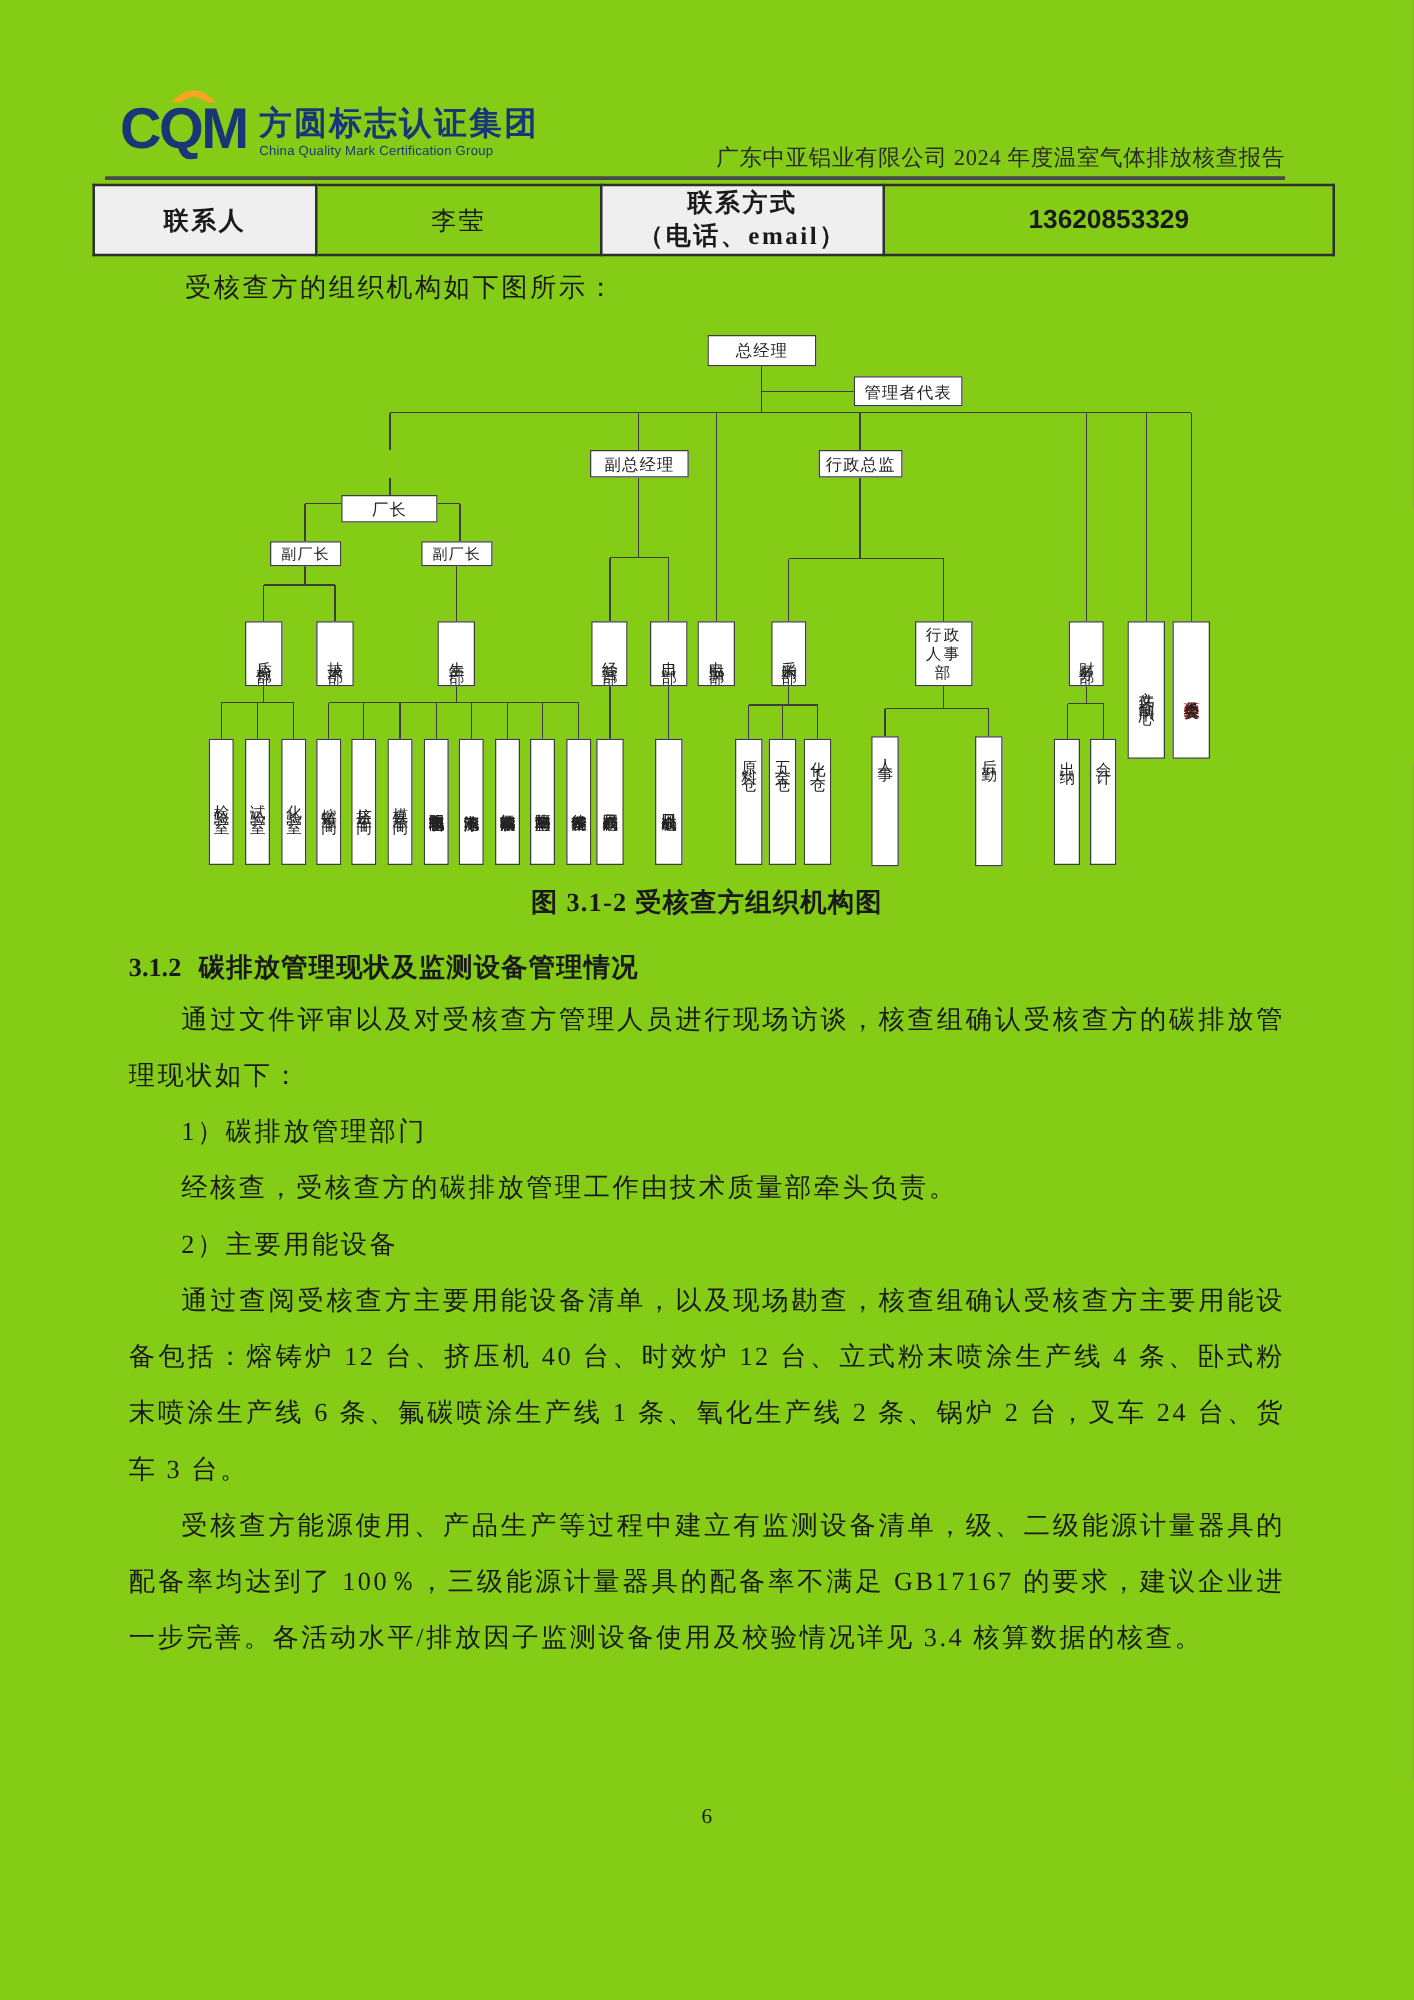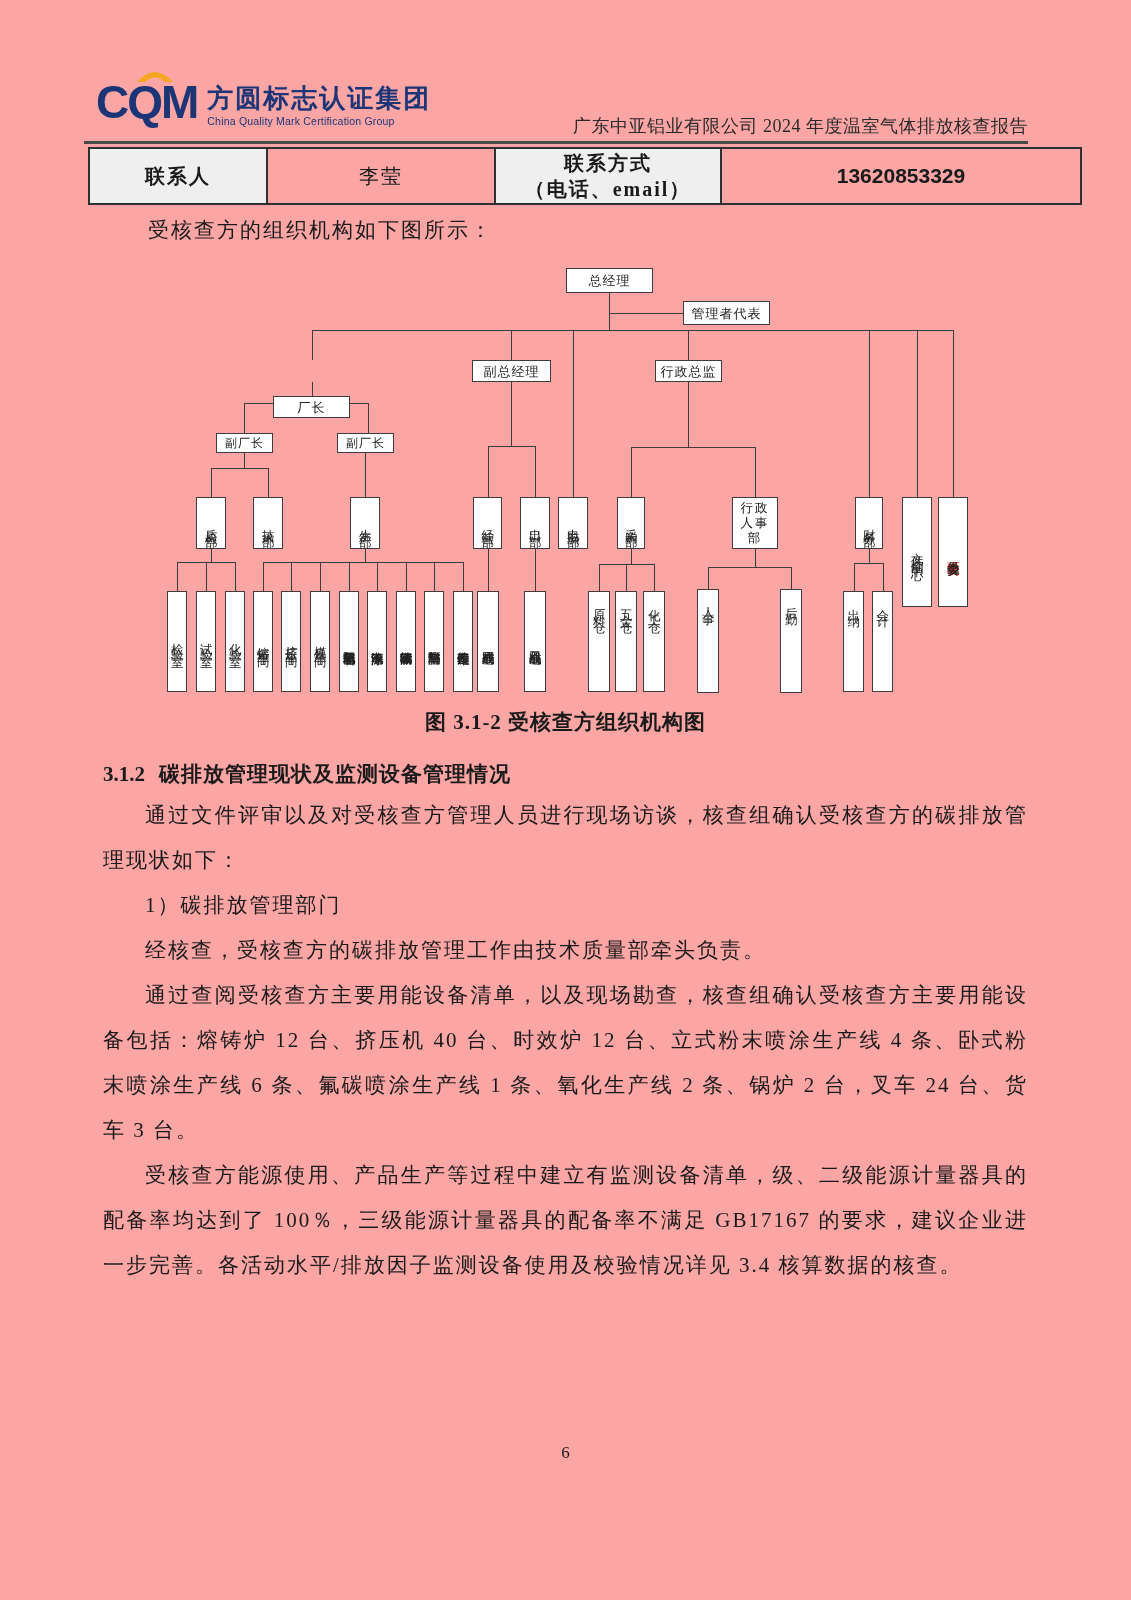--- a/index.html
+++ b/index.html
@@ -2,39 +2,39 @@
 <html><head>
 <meta charset="utf-8">
 <style>
   * { margin: 0; padding: 0; box-sizing: border-box; }
   html, body { background: #888; }
   .page {
     position: relative;
     width: 1131px;
     height: 1600px;
     margin: 0 auto;
-    background: #fca5a5;
+    background: #84cc16;
     font-family: "Liberation Serif", "DejaVu Serif", serif;
     color: #1a1a1a;
     overflow: hidden;
   }
 
   
   .logo-row { position: absolute; left: 96px; top: 76px; display: flex; align-items: flex-start; }
   .cqm-mark { position: relative; font-family: "Liberation Sans", sans-serif; font-weight: 900;
               font-size: 46px; line-height: 52px; letter-spacing: -2px; color: #1b3576; }
   .cqm-arc { position: absolute; left: 38px; top: -8px; width: 42px; height: 16px; }
   .brand-block { margin-left: 10px; padding-top: 8px; font-family: "Liberation Sans", sans-serif; }
   .brand-cn { color: #1b3576; font-weight: bold; font-size: 26px; line-height: 28px; letter-spacing: 2px; }
   .brand-en { color: #1b3576; font-size: 10.5px; letter-spacing: 0.2px; margin-top: 3px; }
   .report-title { position: absolute; right: 103px; top: 114px; font-size: 18px; letter-spacing: 0.5px; color: #2a2a2a; }
   .header-rule { position: absolute; left: 84px; top: 141px; width: 944px; height: 3px; background: #4a4a4a; }
 
   
-  .contact-table { position: absolute; left: 88px; top: 147px; width: 944px; height: 58px;
+  .contact-table { position: absolute; left: 74px; top: 147px; width: 944px; height: 58px;
                    border-collapse: collapse; table-layout: fixed; }
   .contact-table td { border: 2px solid #2f2f2f; text-align: center; vertical-align: middle;
                       font-size: 20px; letter-spacing: 2px; }
   .contact-table td.shaded { background: #efefef; font-weight: bold; }
   .contact-table .c1 { width: 178px; }
   .contact-table .c2 { width: 228px; }
   .contact-table .c3 { width: 226px; }
   .contact-table .c4 { width: 360px; margin-left: 10px; }
   .cell-twolines { line-height: 26px; font-size: 19px; }
   .phone { font-family: "Liberation Sans", sans-serif; font-weight: 600; font-size: 21px; letter-spacing: 0; }
@@ -232,19 +232,20 @@
   <div class="fig-caption">图 3.1-2  受核查方组织机构图</div>
 
   <div class="sec-heading">
     <span class="sec-no">3.1.2</span><span>碳排放管理现状及监测设备管理情况</span>
   </div>
 
   <div class="body-text">
     <p>通过文件评审以及对受核查方管理人员进行现场访谈，核查组确认受核查方的碳排放管理现状如下：</p>
     <p>1）碳排放管理部门</p>
     <p>经核查，受核查方的碳排放管理工作由技术质量部牵头负责。</p>
+    <p>2）主要用能设备</p>
     <p>通过查阅受核查方主要用能设备清单，以及现场勘查，核查组确认受核查方主要用能设备包括：熔铸炉 12 台、挤压机 40 台、时效炉 12 台、立式粉末喷涂生产线 4 条、卧式粉末喷涂生产线 6 条、氟碳喷涂生产线 1 条、氧化生产线 2 条、锅炉 2 台，叉车 24 台、货车 3 台。</p>
     <p>受核查方能源使用、产品生产等过程中建立有监测设备清单，级、二级能源计量器具的配备率均达到了 100％，三级能源计量器具的配备率不满足 GB17167 的要求，建议企业进一步完善。各活动水平/排放因子监测设备使用及校验情况详见 3.4 核算数据的核查。</p>
   </div>
 
   <div class="page-num">6</div>
 
 </div>
 
 </body></html>

